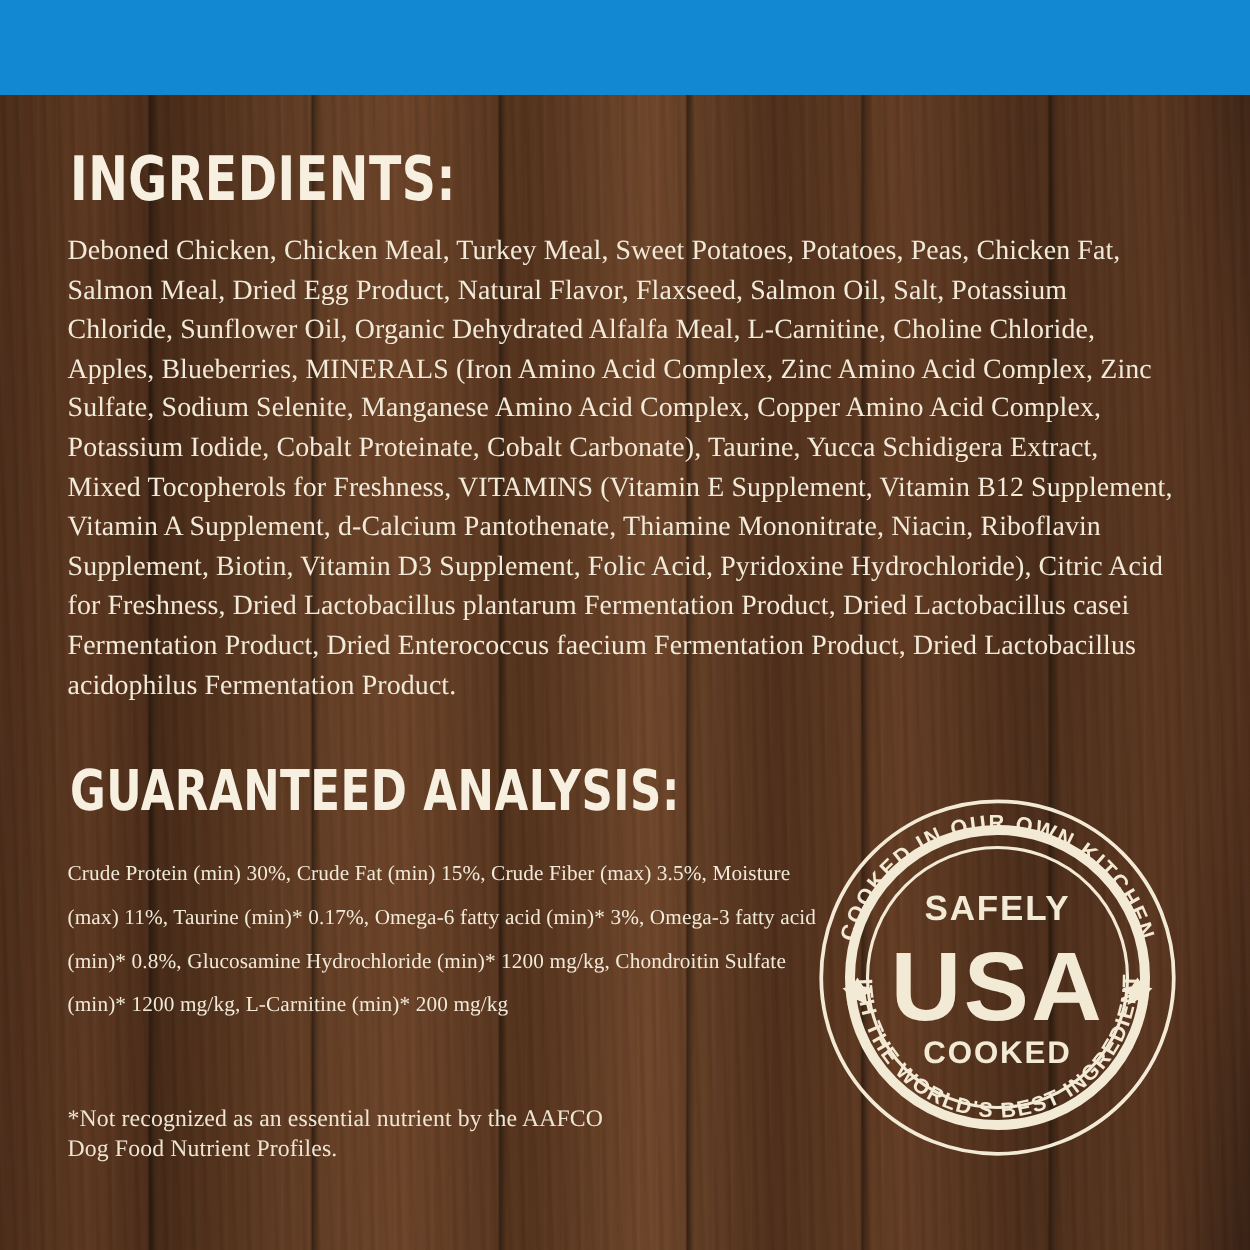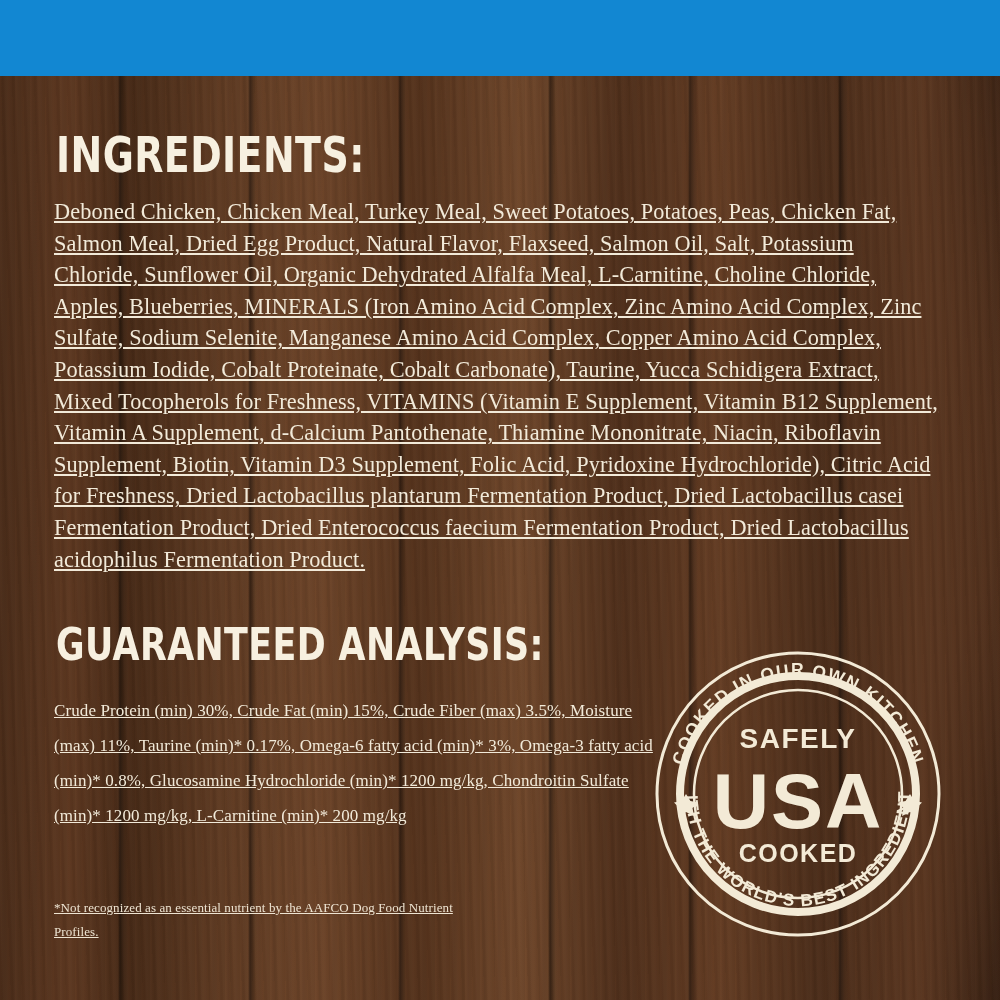--- a/index.html
+++ b/index.html
@@ -104,21 +104,21 @@
         rgba(0,0,0,0.05) 0px,
         rgba(0,0,0,0.05) 2px,
         rgba(255,255,255,0.02) 4px,
         rgba(255,255,255,0.02) 6px,
         rgba(0,0,0,0.00) 11px);
     opacity: .75;
     pointer-events: none;
   }
   .content {
     position: absolute;
-    top: 76px;
+    top: 64px;
     left: 0;
     width: 1000px;
     height: 653px;
     z-index: 3;
     border-radius: 28px;
   }
   .heading {
     position: absolute;
     color: #f7f0e0;
     font-family: "DejaVu Sans Condensed", "Liberation Sans Narrow", "Liberation Sans", sans-serif;
@@ -139,39 +139,38 @@
     font-size: 45px;
     line-height: 48px;
   }
   .body-text {
     position: absolute;
     color: #f2ead9;
     font-family: "Liberation Serif", serif;
     font-size: 22.3px;
     line-height: 31.6px;
     letter-spacing: 0.1px;
-    text-decoration: underline;
   }
   #ingredients-text {
     left: 54px;
     top: 120px;
     width: 888px;
   }
   #ga-text {
     left: 54px;
     top: 617px;
     width: 610px;
     font-size: 17px;
     line-height: 35px;
   }
   #footnote-text {
     left: 54px;
     top: 820px;
     width: 430px;
-    font-size: 13px;
+    font-size: 19px;
     line-height: 24px;
     color: #eee4d2;
   }
   
   .seal {
     position: absolute;
     left: 650px;
     top: 570px;
     width: 296px;
     height: 296px;

